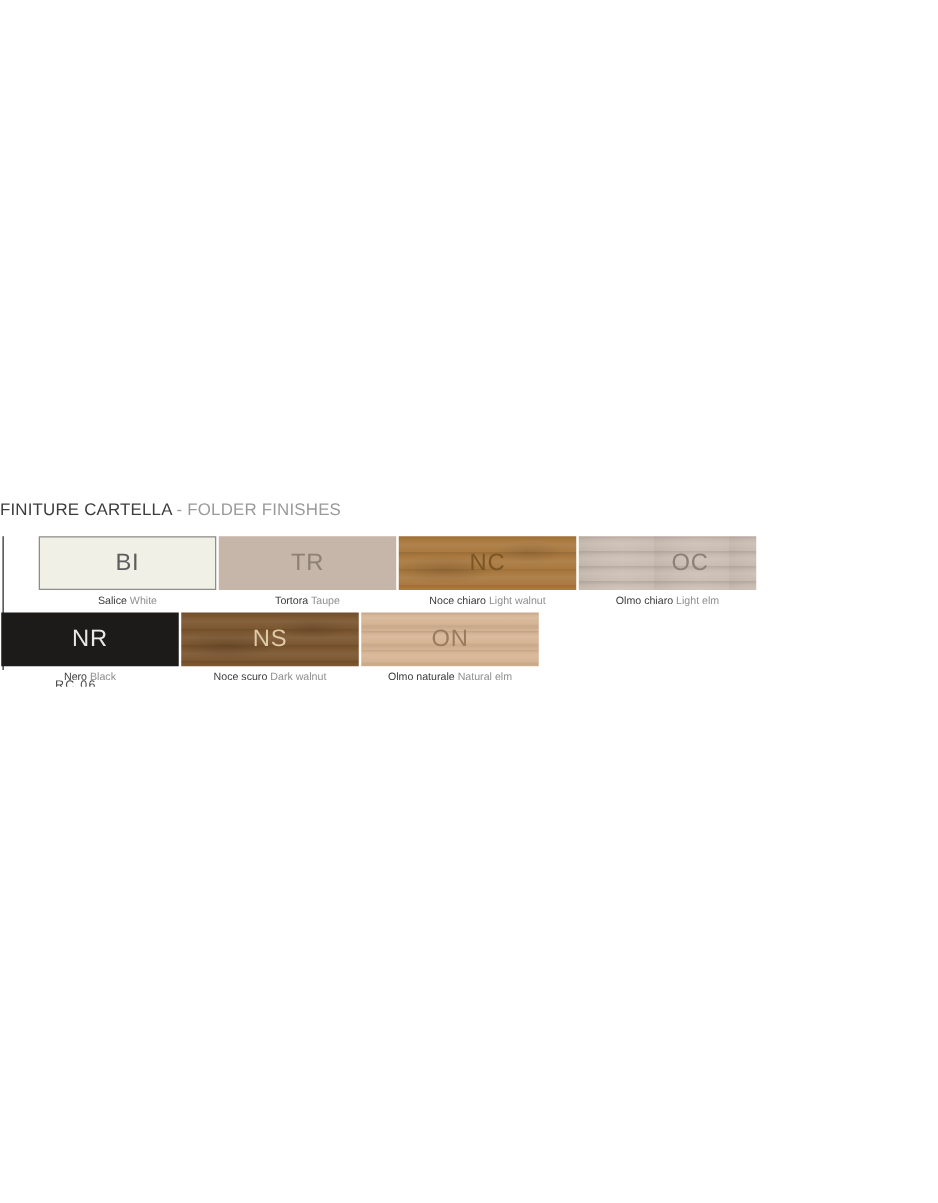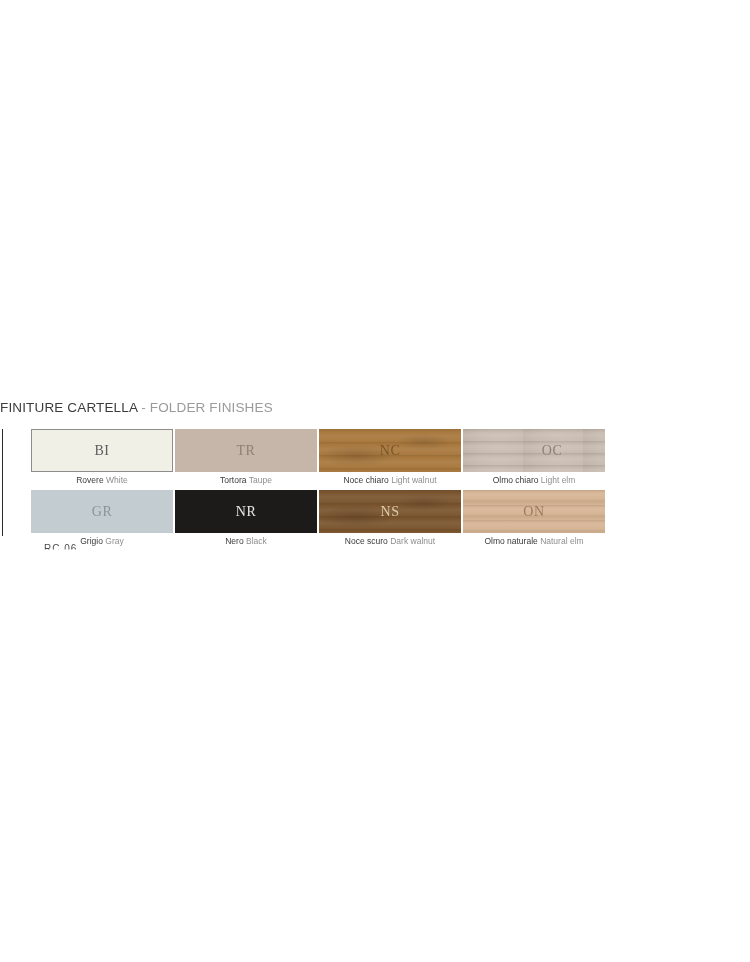--- a/index.html
+++ b/index.html
@@ -83,23 +83,23 @@
   .swatch-chip.bordered {
     border: 1px solid #8d8d8d;
   }
   .swatch-code {
     position: absolute;
     left: 0;
     right: 0;
     top: 50%;
     transform: translateY(-50%);
     text-align: center;
-    font-size: 14px;
+    font-size: 19px;
     letter-spacing: 0.6px;
-    font-family: Liberation Serif, serif;
+    font-family: Liberation Sans, sans-serif;
   }
   .swatch-label {
     margin-top: 3px;
     text-align: center;
     font-size: 8.5px;
     line-height: 11px;
     white-space: nowrap;
   }
   .swatch-label .l-it { color: #3a3a3a; }
   .swatch-label .l-en { color: #8e8e8e; }
@@ -184,21 +184,21 @@
     <span class="t-it">FINITURE CARTELLA</span><span class="t-sep"> - </span><span class="t-en">FOLDER FINISHES</span>
   </div>
 </div>
 
 <div id="swatch-grid">
     <div class="swatch-row">
       <div class="swatch-cell c0">
         <div class="swatch-chip bordered" style="background: rgb(240, 240, 230);">
           <div class="swatch-code" style="color: rgb(93, 93, 93);">BI</div>
         </div>
-        <div class="swatch-label"><span class="l-it">Rovere</span> <span class="l-en">White</span></div>
+        <div class="swatch-label"><span class="l-it">Salice</span> <span class="l-en">White</span></div>
       </div>
       <div class="swatch-cell c1">
         <div class="swatch-chip" style="background: rgb(198, 181, 169);">
           <div class="swatch-code" style="color: rgb(142, 128, 117);">TR</div>
         </div>
         <div class="swatch-label"><span class="l-it">Tortora</span> <span class="l-en">Taupe</span></div>
       </div>
       <div class="swatch-cell c2">
         <div class="swatch-chip" style="background: rgb(169, 121, 63);">
           <div class="grain grain-knot"></div>
@@ -208,26 +208,20 @@
       </div>
       <div class="swatch-cell c3">
         <div class="swatch-chip" style="background: rgb(200, 187, 176);">
           <div class="grain grain-streak"></div>
           <div class="swatch-code" style="color: rgb(141, 128, 118); padding-left: 36px;">OC</div>
         </div>
         <div class="swatch-label"><span class="l-it">Olmo chiaro</span> <span class="l-en">Light elm</span></div>
       </div>
     </div>
     <div class="swatch-row">
-      <div class="swatch-cell c0">
-        <div class="swatch-chip" style="background: rgb(195, 205, 209);">
-          <div class="swatch-code" style="color: rgb(139, 148, 153);">GR</div>
-        </div>
-        <div class="swatch-label"><span class="l-it">Grigio</span> <span class="l-en">Gray</span></div>
-      </div>
       <div class="swatch-cell c1">
         <div class="swatch-chip" style="background: rgb(29, 26, 26);">
           <div class="swatch-code" style="color: rgb(233, 233, 233);">NR</div>
         </div>
         <div class="swatch-label"><span class="l-it">Nero</span> <span class="l-en">Black</span></div>
       </div>
       <div class="swatch-cell c2">
         <div class="swatch-chip" style="background: rgb(123, 86, 48);">
           <div class="grain grain-knot"></div>
           <div class="swatch-code" style="color: rgb(220, 203, 168);">NS</div>

